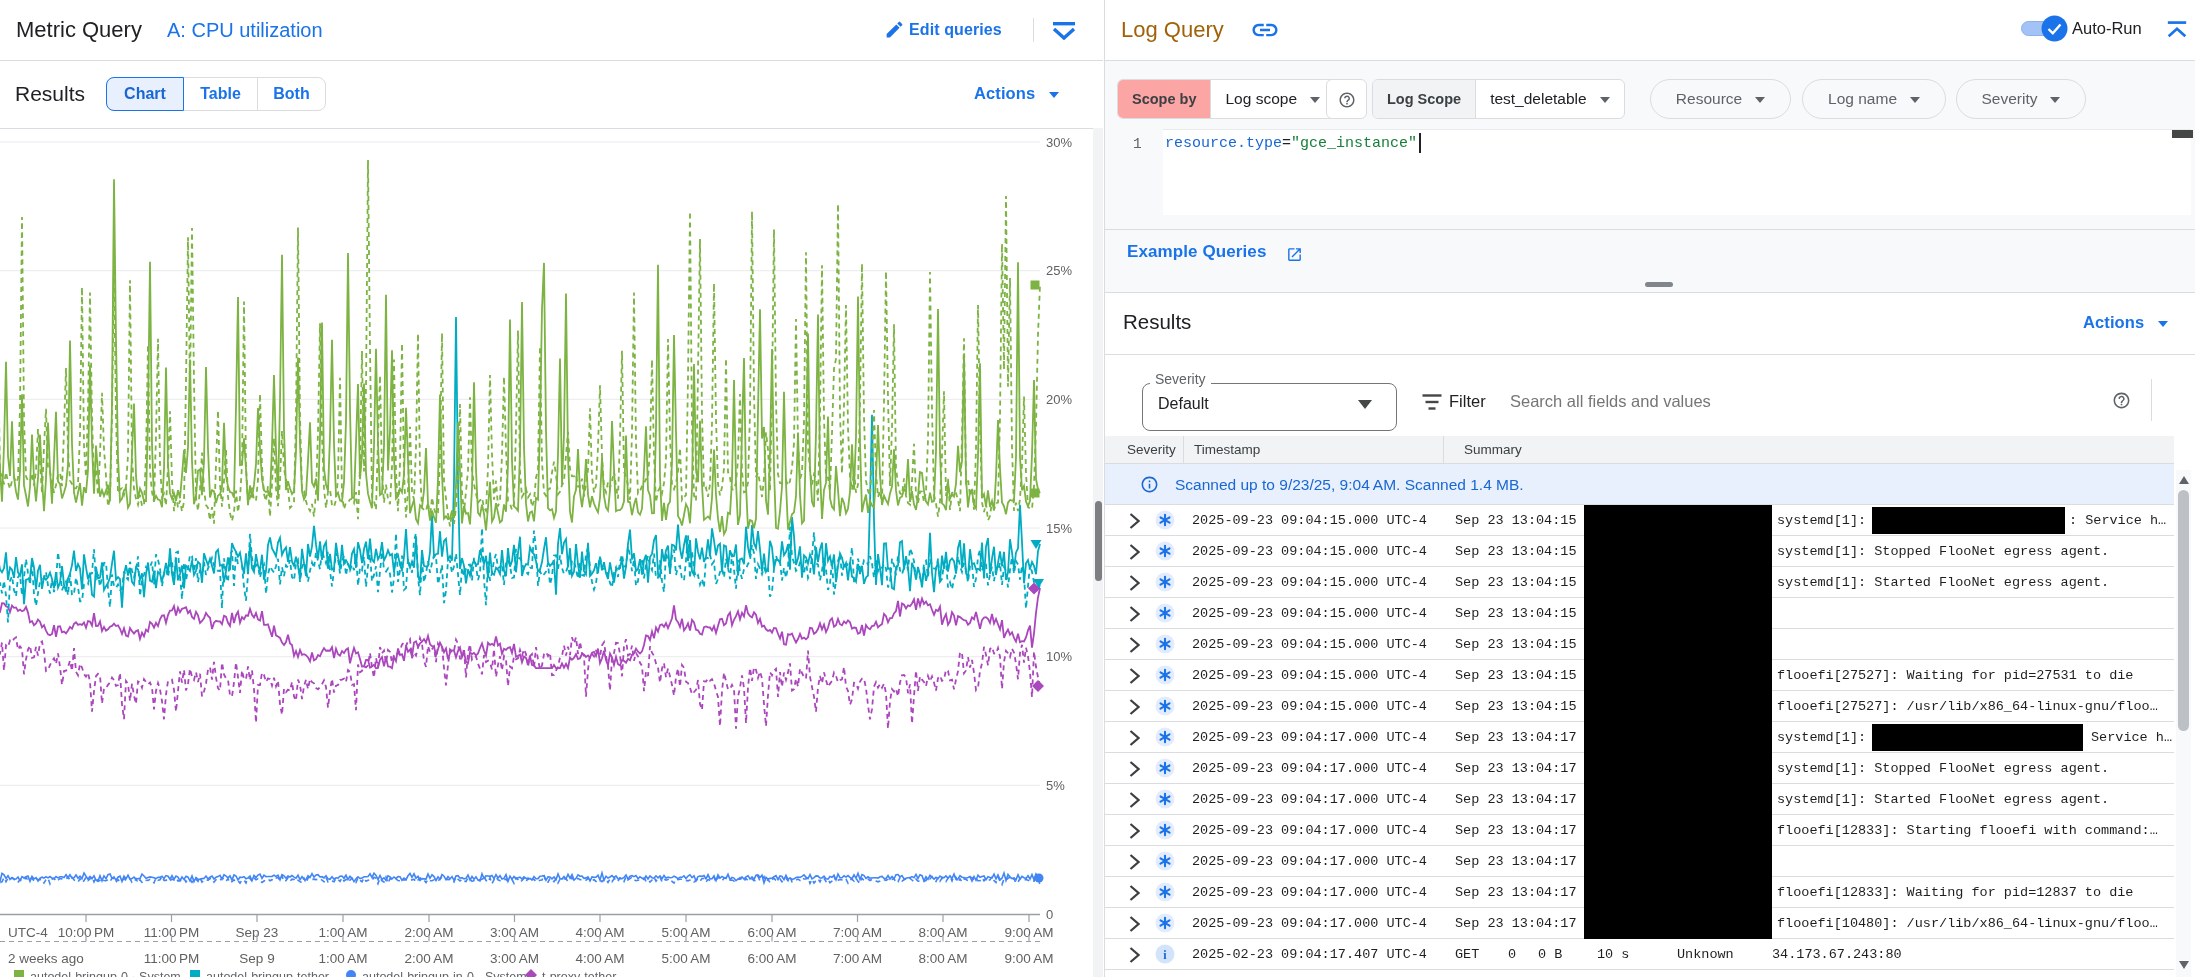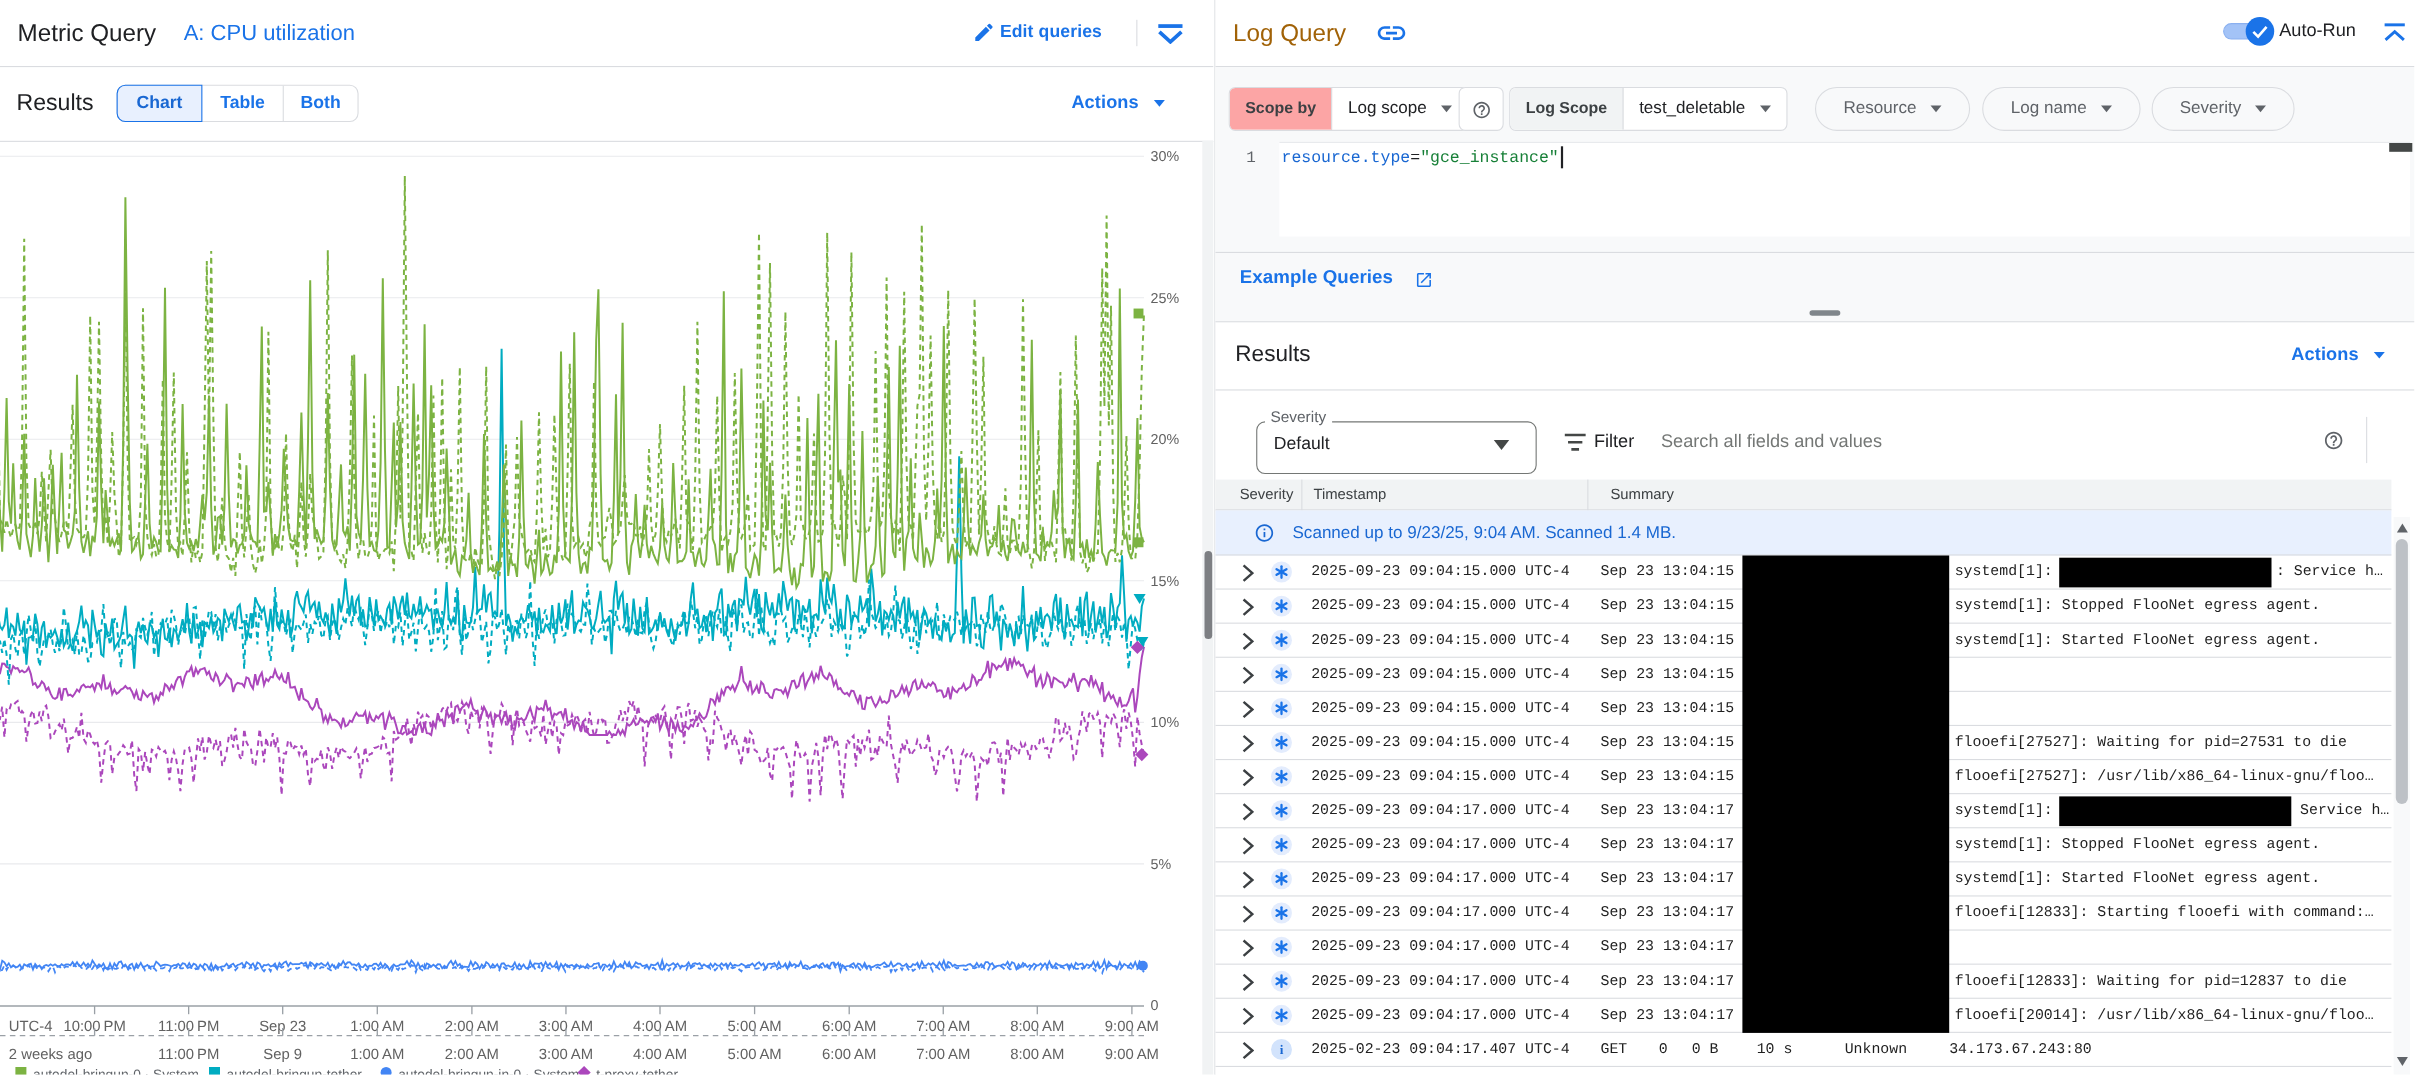--- a/index.html
+++ b/index.html
@@ -433,21 +433,21 @@
         <svg class="sev" width="20" height="20" viewBox="0 0 20 20">
           <circle cx="10" cy="10" r="9.5" fill="#e3ecfd"></circle>
           <g stroke="#1a73e8" stroke-width="2.1" stroke-linecap="round">
             <line x1="10" y1="4.8" x2="10" y2="15.2"></line>
             <line x1="5.5" y1="7.4" x2="14.5" y2="12.6"></line>
             <line x1="14.5" y1="7.4" x2="5.5" y2="12.6"></line>
           </g>
         </svg>
         <span class="m" style="left:87px">2025-09-23 09:04:17.000 UTC-4</span>
         <span class="m" style="left:350px">Sep 23 13:04:17</span>
-        <span class="m" style="left:672px">flooefi[20014]: /usr/lib/x86_64-linux-gnu/floo…</span>
+        <span class="m" style="left:672px">flooefi[10480]: /usr/lib/x86_64-linux-gnu/floo…</span>
       </div>
 <div class="lrow" style="top:434px">
         <svg class="chev" width="12" height="20" viewBox="0 0 12 20">
           <path d="M2.5 3 L10.5 10 L2.5 17" fill="none" stroke="#3c4043" stroke-width="2.2"></path>
         </svg>
         <svg class="sev" width="20" height="20" viewBox="0 0 20 20">
           <circle cx="10" cy="10" r="9.5" fill="#d2e3fc"></circle>
           <text x="10" y="14.5" text-anchor="middle" font-size="12" font-weight="bold" fill="#1967d2" font-family="Liberation Serif, serif">i</text>
         </svg>
         <span class="m" style="left:87px">2025-02-23 09:04:17.407 UTC-4</span>

